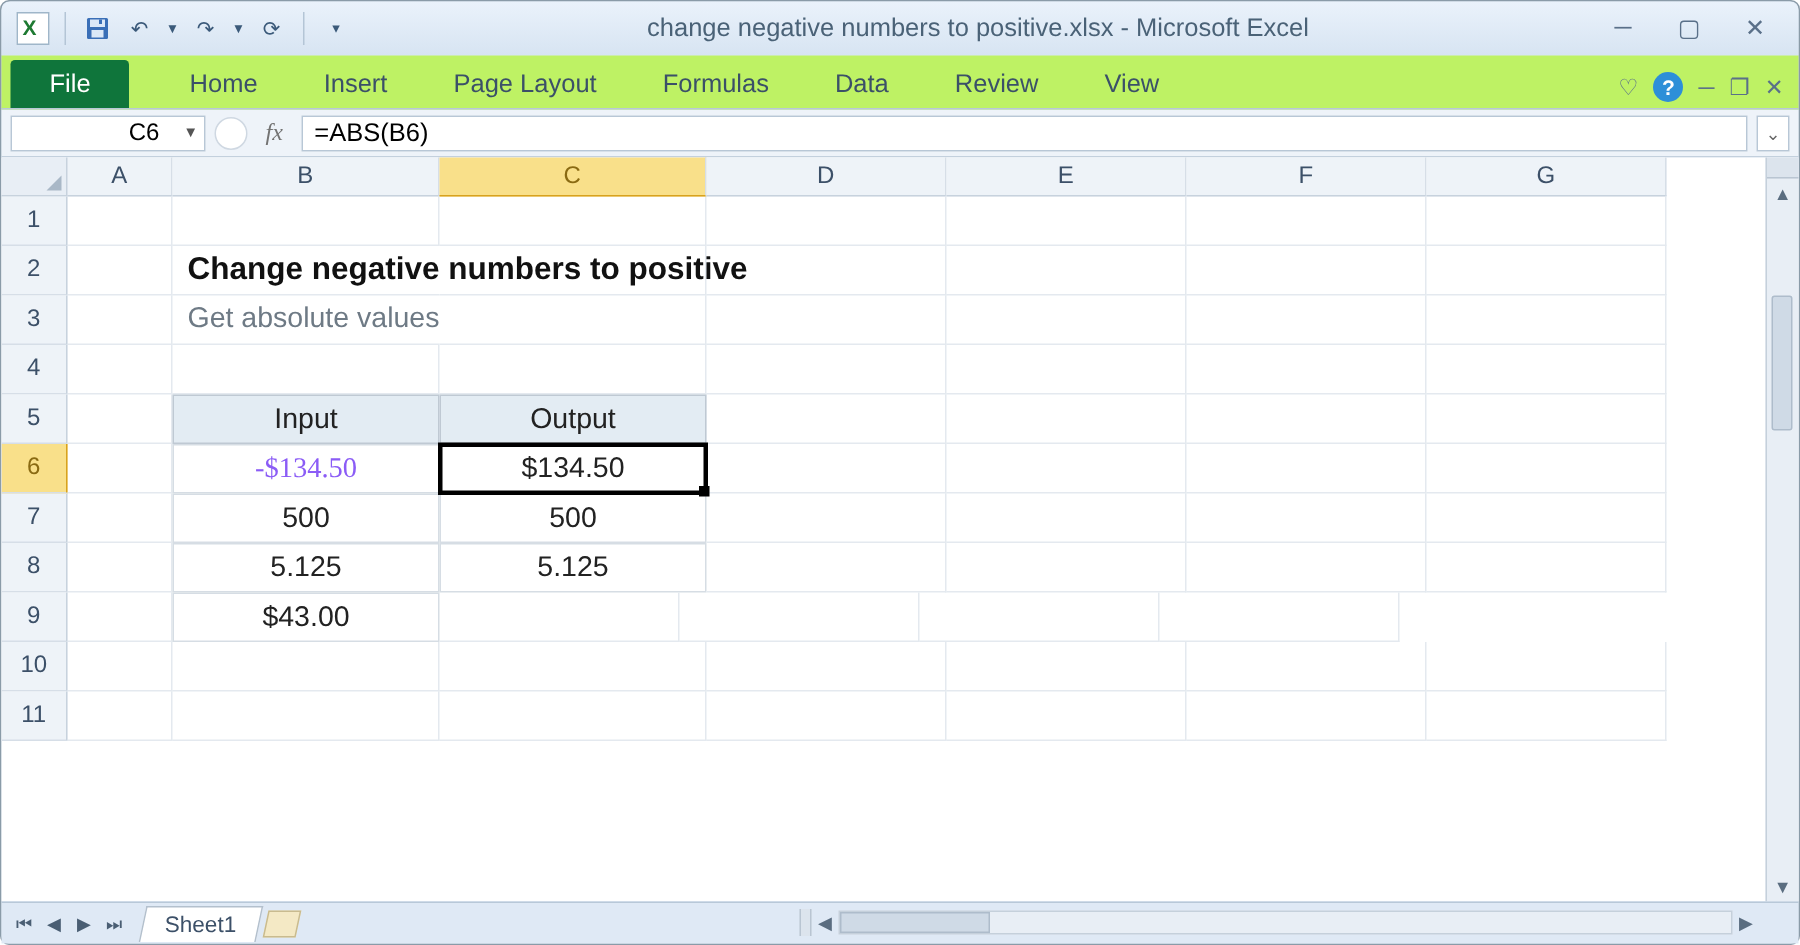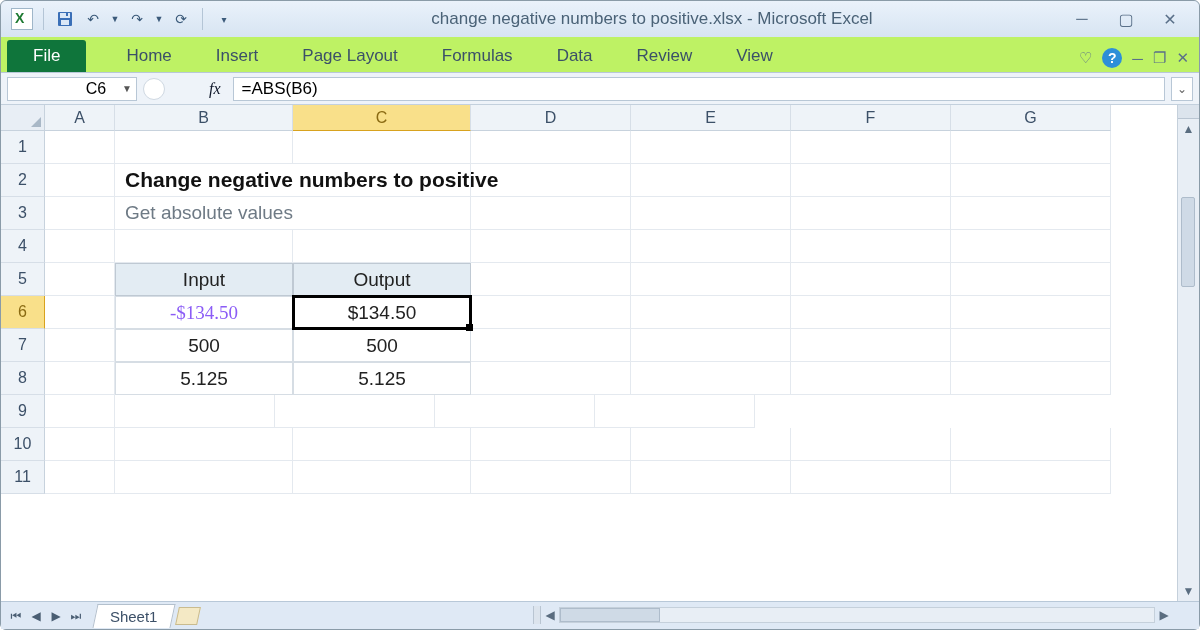--- a/index.html
+++ b/index.html
@@ -20,21 +20,21 @@
   .file-tab { background: #0f753b; color: #fff; padding: 6px 26px; font-size: 17px; border-radius: 3px 3px 0 0; margin-right: 18px; }
   .tab { padding: 6px 22px; color: #3b5068; font-size: 17px; }
   .ribbon-right { position: absolute; right: 10px; bottom: 4px; display: flex; align-items: center; gap: 10px; }
   .help-btn { width: 20px; height: 20px; background: #2d8fd8; color: #fff; border-radius: 50%; font-size: 14px; font-weight: bold; display:flex; align-items:center; justify-content:center; }
   .ribbon-icon { color: #5a7089; font-size: 15px; }
   
   .formula-bar { height: 32px; background: #eef3f9; border-bottom: 1px solid #c3d0dd; display: flex; align-items: center; padding: 3px 6px; gap: 6px; }
   .namebox { width: 130px; height: 24px; background: #fff; border: 1px solid #b8c7d6; display: flex; align-items: center; justify-content: center; font-size: 16px; position: relative; padding-left: 48px; }
   .namebox-dd { position:absolute; right:4px; color:#555; font-size:10px; }
   .fx-cancel { width: 22px; height: 22px; background: #fff; border: 1px solid #cfd8e2; border-radius: 11px; }
-  .fx-label { font-style: italic; font-family: "Times New Roman", serif; font-size: 16px; color: #0f172a; padding: 0 6px; margin-left: 32px; }
+  .fx-label { font-style: italic; font-family: "Times New Roman", serif; font-size: 16px; color: #737373; padding: 0 6px; }
   .formula-input { flex:1; height: 24px; background: #fff; border: 1px solid #b8c7d6; padding: 0 8px; font-size: 17px; display:flex; align-items:center; }
   .formula-expand { width: 22px; height:24px; background:#fff; border:1px solid #b8c7d6; display:flex; align-items:center; justify-content:center; font-size:12px; color:#666; }
   
   .grid-area { flex:1; display:flex; background:#fff; position:relative; }
   .sheet { flex:1; display:flex; flex-direction:column; }
   .col-headers { display:flex; height:26px; }
   .corner { width:44px; background:#e8eef5; border-right:1px solid #c7d2dd; border-bottom:1px solid #c7d2dd; position:relative; }
   .corner::after { content:""; position:absolute; right:3px; bottom:3px; border-left:10px solid transparent; border-bottom:10px solid #a9b8c7; }
   .col-h { background:#eef3f8; border-right:1px solid #d6dee7; border-bottom:1px solid #c7d2dd; display:flex; align-items:center; justify-content:center; color:#3c5068; font-size:16px; }
   .col-A { width:70px; } .col-B { width:178px; } .col-C { width:178px; } .col-D, .col-E, .col-F, .col-G { width:160px; }
@@ -234,20 +234,21 @@
           <div class="cell col-C tcell">5.125</div>
           <div class="cell col-D"></div>
           <div class="cell col-E"></div>
           <div class="cell col-F"></div>
           <div class="cell col-G"></div>
         </div>
 
         <div class="row">
           <div class="row-h">9</div>
           <div class="cell col-A"></div>
+          <div class="cell col-C tcell">$43.00</div>
           <div class="cell col-D"></div>
           <div class="cell col-E"></div>
           <div class="cell col-F"></div>
           <div class="cell col-G"></div>
         </div>
 
         <div class="row">
           <div class="row-h">10</div>
           <div class="cell col-A"></div>
           <div class="cell col-B"></div>

